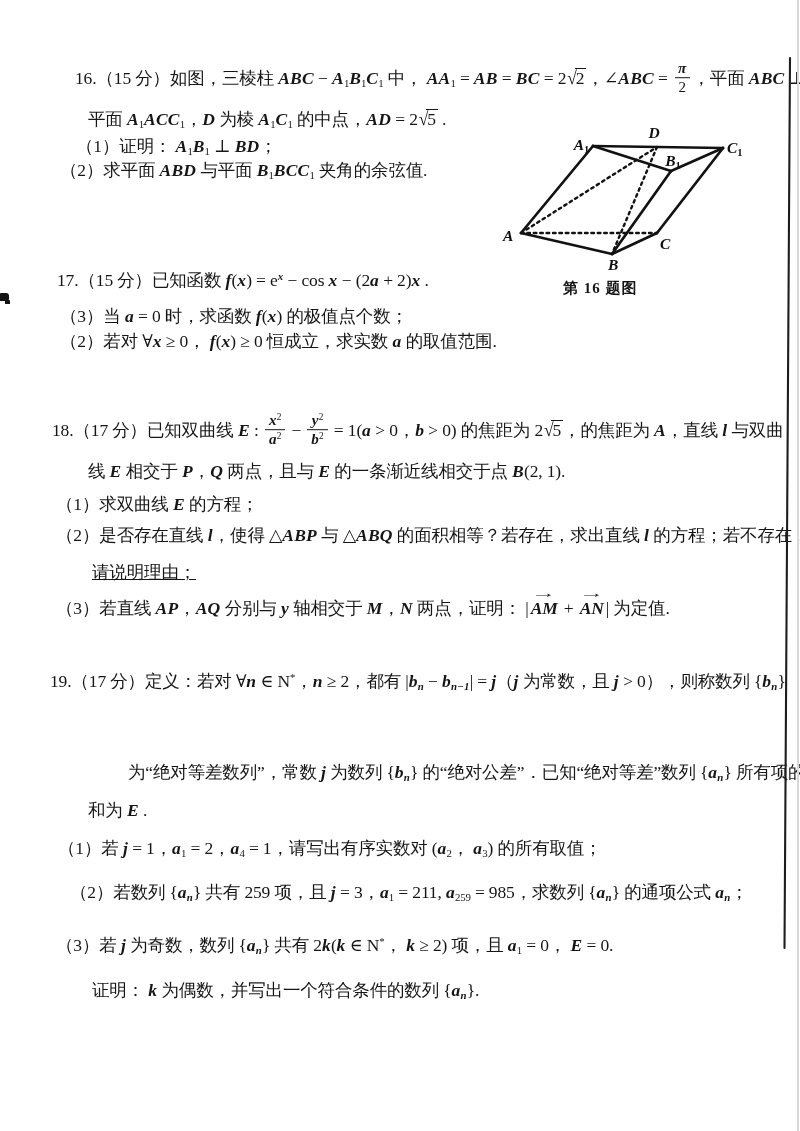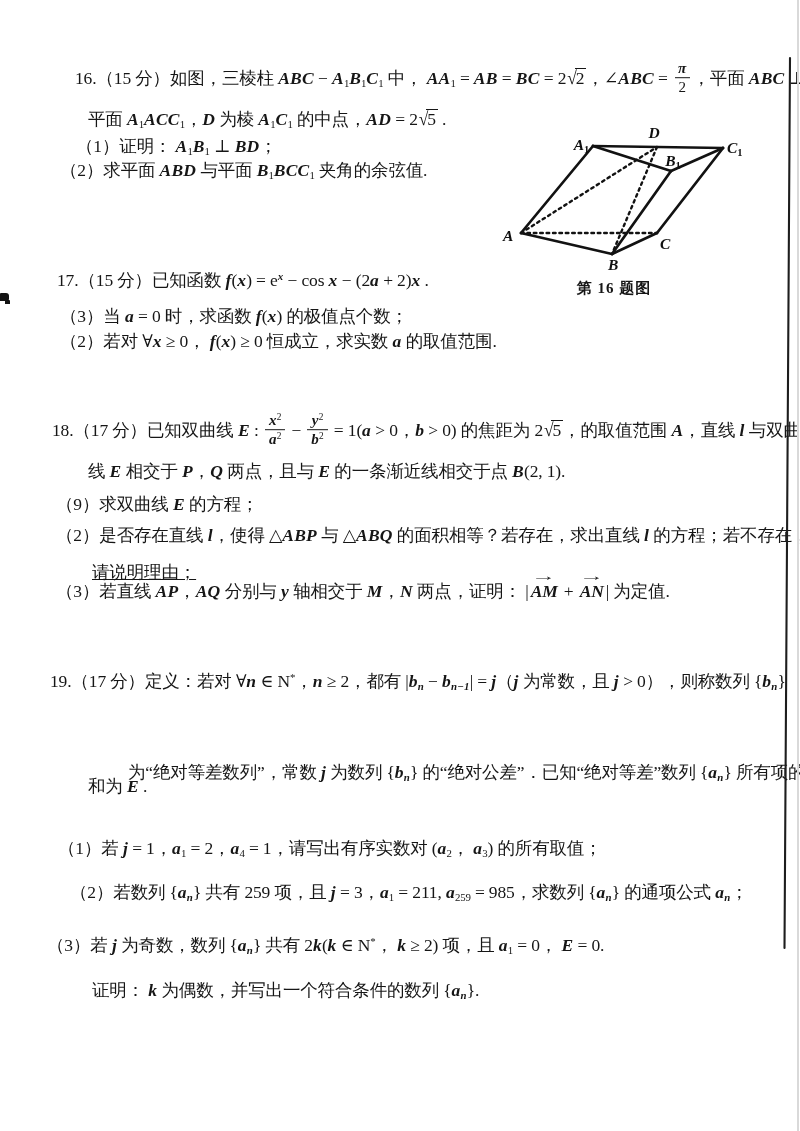--- a/index.html
+++ b/index.html
@@ -21,31 +21,31 @@
   .sqrt .rbody{display:inline-block;border-top:1.8px solid currentColor;padding:0 2px 0 1px;line-height:1.12;}
   .vec{position:relative;display:inline-block;font-style:italic;font-weight:700;margin:0 2px;}
   .vec::before{content:"\2192";position:absolute;left:50%;top:-0.78em;transform:translateX(-50%) scaleX(2.1);
                font-size:12px;font-style:normal;font-weight:400;line-height:1;}
   
   #l16-1{left:62px;top:62px;margin-left:13px;}   #l16-2{left:88px;top:107px;}
   #l16-3{left:60px;top:134px;margin-left:16px;}  #l16-4{left:60px;top:158px;text-align:right;}
   #l17-1{left:57px;top:268px;text-align:center;}  #l17-2{left:60px;top:304px;}  #l17-3{left:60px;top:329px;}
   #l18-1{left:52px;top:414px;}  #l18-2{left:88px;top:459px;}
   #l18-3{left:56px;top:492px;}  #l18-4{left:56px;top:523px;}
-  #l18-5{left:92px;top:560px;text-decoration:underline;}  #l18-6{left:56px;top:579px;}
-  #l19-1{left:50px;top:669px;}  #l19-2{left:88px;top:760px;margin-left:40px;}  #l19-3{left:88px;top:774px;}
+  #l18-5{left:92px;top:560px;text-decoration:underline;}  #l18-6{left:56px;top:596px;}
+  #l19-1{left:50px;top:669px;}  #l19-2{left:88px;top:760px;margin-left:40px;}  #l19-3{left:88px;top:798px;}
   #l19-4{left:58px;top:836px;}  #l19-5{left:70px;top:880px;}
-  #l19-6{left:47px;top:933px;}  #l19-7{left:92px;top:978px;}
+  #l19-6{left:56px;top:933px;}  #l19-7{left:92px;top:978px;}
   
   #fig-svg{position:absolute;left:493px;top:120px;width:270px;height:165px;overflow:visible;}
   .edge{stroke:#121212;stroke-width:2.7;stroke-linecap:round;fill:none;}
   .edge.dash{stroke-width:2.4;stroke-dasharray:2.6 3.8;}
   .vlabel{font-family:"Liberation Serif","DejaVu Serif",serif;font-style:italic;font-weight:700;font-size:15.5px;fill:#101010;}
   .vsub{font-style:normal;font-weight:700;font-size:10.5px;}
-  #fig-caption{position:absolute;left:563px;top:279px;width:102px;text-align:center;
+  #fig-caption{position:absolute;left:563px;top:279px;width:102px;text-align:left;
                font-size:15px;font-weight:700;letter-spacing:1px;}
   
   #edge-line-svg{position:absolute;left:778px;top:52px;width:20px;height:905px;overflow:visible;}
   #edge-line-svg line{stroke:#1d1d1d;stroke-width:2.1;stroke-linecap:round;}
   #page-edge{position:absolute;left:797px;top:0;width:1.5px;height:1131px;background:#d9d9d9;}
   #ink-smudge{position:absolute;left:0px;top:293px;width:9px;height:8px;background:#141414;
               border-radius:1px 3px 2px 0;box-shadow:3px 5px 0 -2px #141414;}
 </style>
 </head>
 <body>
@@ -83,23 +83,23 @@
 <div class="line" id="l17-1"><span>17.（15 分）已知函数 </span><span class="it">f</span><span>(</span><span class="it">x</span><span>) = e</span><sup class="ss it">x</sup><span> − cos </span><span class="it">x</span><span> − (2</span><span class="it">a</span><span> + 2)</span><span class="it">x</span><span> .</span></div>
 <div class="line" id="l17-2"><span>（3）当 </span><span class="it">a</span><span> = 0 时，求函数 </span><span class="it">f</span><span>(</span><span class="it">x</span><span>) 的极值点个数；</span></div>
 <div class="line" id="l17-3"><span>（2）若对 ∀</span><span class="it">x</span><span> ≥ 0， </span><span class="it">f</span><span>(</span><span class="it">x</span><span>) ≥ 0 恒成立，求实数 </span><span class="it">a</span><span> 的取值范围.</span></div>
 
 <div class="line" id="l18-1"><span>18.（17 分）已知双曲线 </span><span class="it">E</span><span> : </span><span class="frac">
       <span class="num"><span class="it">x</span><sup class="ss">2</sup></span>
       <span class="den"><span class="it">a</span><sup class="ss">2</sup></span>
     </span><span> − </span><span class="frac">
       <span class="num"><span class="it">y</span><sup class="ss">2</sup></span>
       <span class="den"><span class="it">b</span><sup class="ss">2</sup></span>
-    </span><span> = 1(</span><span class="it">a</span><span> &gt; 0，</span><span class="it">b</span><span> &gt; 0) 的焦距为 2</span><span class="sqrt"><span class="rbody">5</span></span><span>，的取值范围 </span><span class="it">A</span><span>，直线 </span><span class="it">l</span><span> 与双曲</span></div>
+    </span><span> = 1(</span><span class="it">a</span><span> &gt; 0，</span><span class="it">b</span><span> &gt; 0) 的焦距为 2</span><span class="sqrt"><span class="rbody">5</span></span><span>，的焦距为 </span><span class="it">A</span><span>，直线 </span><span class="it">l</span><span> 与双曲</span></div>
 <div class="line" id="l18-2"><span>线 </span><span class="it">E</span><span> 相交于 </span><span class="it">P</span><span>，</span><span class="it">Q</span><span> 两点，且与 </span><span class="it">E</span><span> 的一条渐近线相交于点 </span><span class="it">B</span><span>(2, 1).</span></div>
-<div class="line" id="l18-3"><span>（9）求双曲线 </span><span class="it">E</span><span> 的方程；</span></div>
+<div class="line" id="l18-3"><span>（1）求双曲线 </span><span class="it">E</span><span> 的方程；</span></div>
 <div class="line" id="l18-4"><span>（2）是否存在直线 </span><span class="it">l</span><span>，使得 △</span><span class="it">ABP</span><span> 与 △</span><span class="it">ABQ</span><span> 的面积相等？若存在，求出直线 </span><span class="it">l</span><span> 的方程；若不存在，</span></div>
 <div class="line" id="l18-5"><span>请说明理由；</span></div>
 <div class="line" id="l18-6"><span>（3）若直线 </span><span class="it">AP</span><span>，</span><span class="it">AQ</span><span> 分别与 </span><span class="it">y</span><span> 轴相交于 </span><span class="it">M</span><span>，</span><span class="it">N</span><span> 两点，证明： |</span><span class="vec">AM</span><span> + </span><span class="vec">AN</span><span>| 为定值.</span></div>
 
 <div class="line" id="l19-1"><span>19.（17 分）定义：若对 ∀</span><span class="it">n</span><span> ∈ N</span><sup class="ss">*</sup><span>，</span><span class="it">n</span><span> ≥ 2，都有 |</span><span class="it">b</span><sub class="ss it">n</sub><span> − </span><span class="it">b</span><sub class="ss it">n−1</sub><span>| = </span><span class="it">j</span><span>（</span><span class="it">j</span><span> 为常数，且 </span><span class="it">j</span><span> &gt; 0），则称数列 {</span><span class="it">b</span><sub class="ss it">n</sub><span>}</span></div>
 <div class="line" id="l19-2"><span>为“绝对等差数列”，常数 </span><span class="it">j</span><span> 为数列 {</span><span class="it">b</span><sub class="ss it">n</sub><span>} 的“绝对公差”．已知“绝对等差”数列 {</span><span class="it">a</span><sub class="ss it">n</sub><span>} 所有项的</span></div>
 <div class="line" id="l19-3"><span>和为 </span><span class="it">E</span><span> .</span></div>
 <div class="line" id="l19-4"><span>（1）若 </span><span class="it">j</span><span> = 1，</span><span class="it">a</span><sub class="ss">1</sub><span> = 2，</span><span class="it">a</span><sub class="ss">4</sub><span> = 1，请写出有序实数对 (</span><span class="it">a</span><sub class="ss">2</sub><span>， </span><span class="it">a</span><sub class="ss">3</sub><span>) 的所有取值；</span></div>
 <div class="line" id="l19-5"><span>（2）若数列 {</span><span class="it">a</span><sub class="ss it">n</sub><span>} 共有 259 项，且 </span><span class="it">j</span><span> = 3，</span><span class="it">a</span><sub class="ss">1</sub><span> = 211, </span><span class="it">a</span><sub class="ss">259</sub><span> = 985，求数列 {</span><span class="it">a</span><sub class="ss it">n</sub><span>} 的通项公式 </span><span class="it">a</span><sub class="ss it">n</sub><span>；</span></div>
 <div class="line" id="l19-6"><span>（3）若 </span><span class="it">j</span><span> 为奇数，数列 {</span><span class="it">a</span><sub class="ss it">n</sub><span>} 共有 2</span><span class="it">k</span><span>(</span><span class="it">k</span><span> ∈ N</span><sup class="ss">*</sup><span>， </span><span class="it">k</span><span> ≥ 2) 项，且 </span><span class="it">a</span><sub class="ss">1</sub><span> = 0， </span><span class="it">E</span><span> = 0.</span></div>

